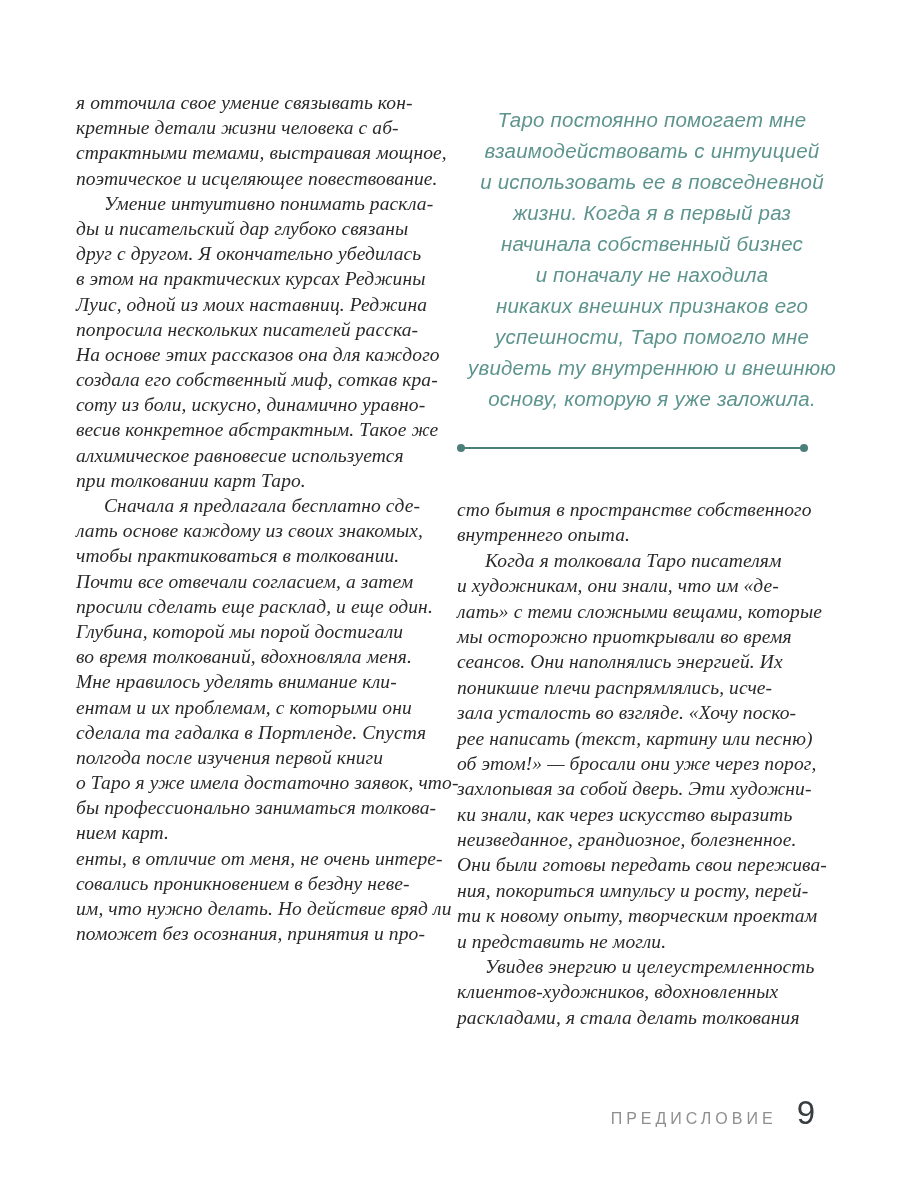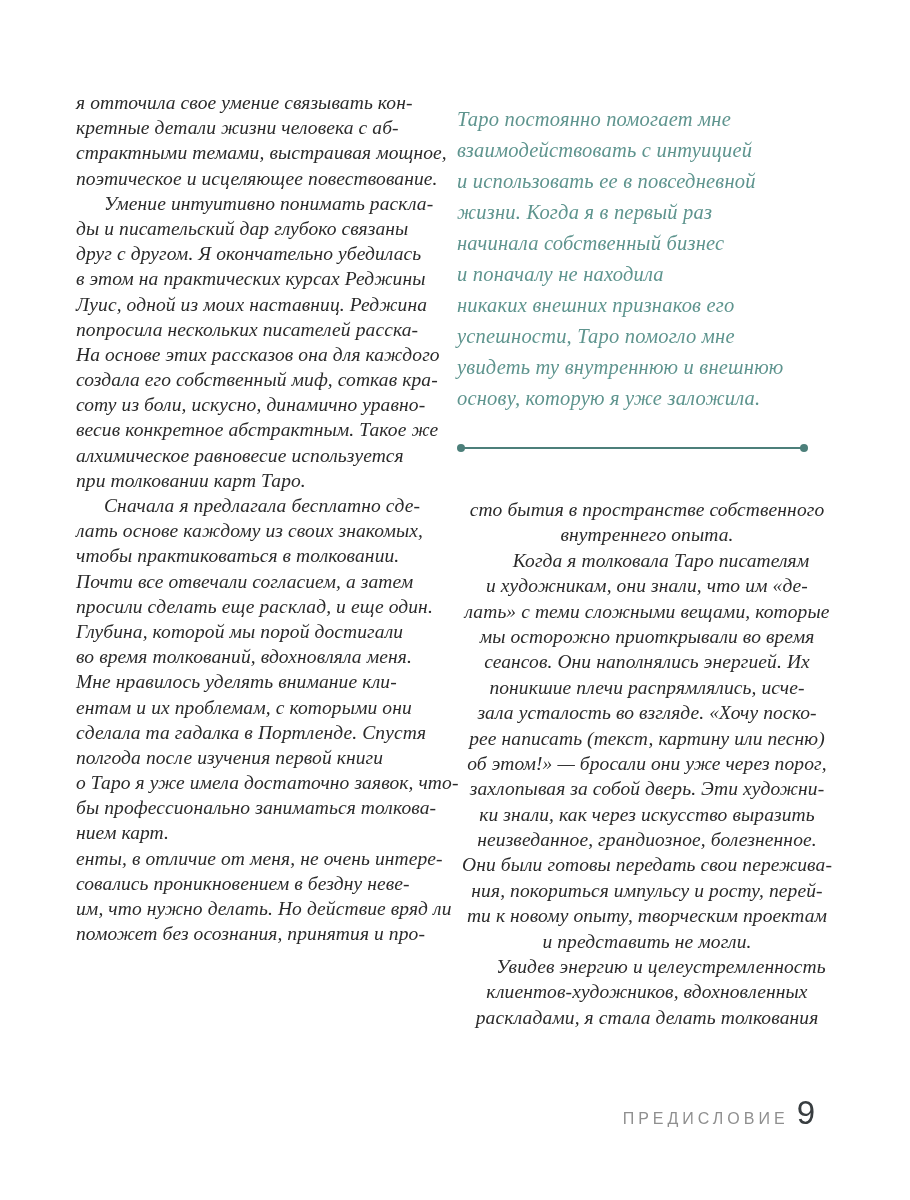--- a/index.html
+++ b/index.html
@@ -27,30 +27,31 @@
   }
   .column .line{
     height:25.2px;
     line-height:25.2px;
     white-space:nowrap;
     letter-spacing:0.1px;
     font-style:italic;
   }
   .column .line.indent{padding-left:28px;}
   #left-column{left:76px;top:90px;width:380px;}
-  #right-column{left:457px;top:497px;width:380px;text-align:center;}
+  #right-column{left:457px;top:497px;width:380px;}
   #right-column .line{height:25.4px;line-height:25.4px;}
   .quote{
     position:absolute;
     left:457px;top:104px;width:390px;
     color:var(--quote-color);
-    font-family:Liberation Serif, serif;
+    font-family:Liberation Sans, sans-serif;
     font-style:italic;
     font-size:20.5px;
     letter-spacing:0.2px;
+    text-align:center;
   }
   .quote .line{
     height:31px;
     line-height:31px;
     white-space:nowrap;
   }
   .divider{
     position:absolute;
     left:457px;top:444px;width:351px;height:8px;
   }
@@ -64,21 +65,21 @@
     width:8px;height:8px;border-radius:50%;
     background:var(--dot-color);
   }
   .divider .dot.left{left:0;}
   .divider .dot.right{right:0;}
   .footer{
     position:absolute;
     top:1094px;right:95px;
     display:flex;
     align-items:baseline;
-    gap:8px;
+    gap:20px;
     font-family:"Liberation Sans", sans-serif;
   }
   .footer .section{
     color:var(--footer-label);
     font-size:16px;
     letter-spacing:4px;
     font-weight:400;
   }
   .footer .number{
     color:var(--footer-number);

